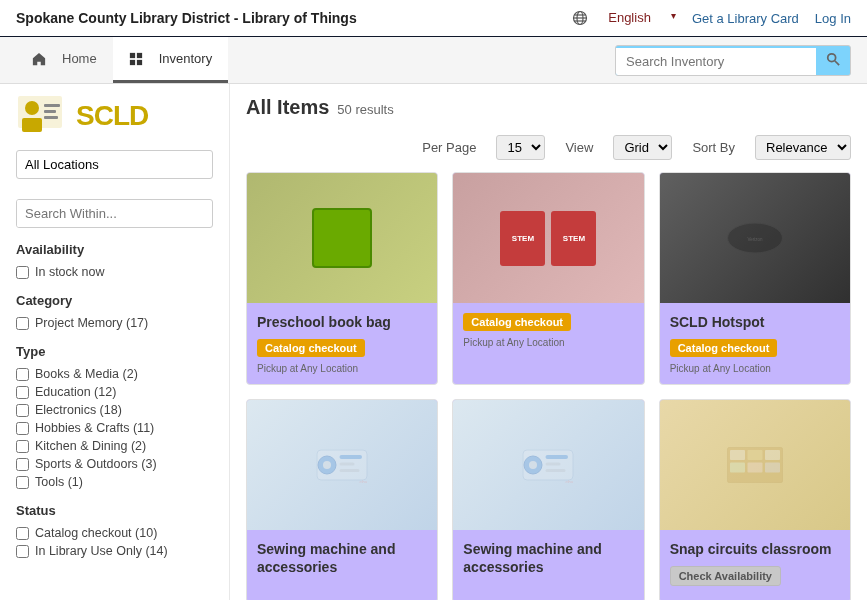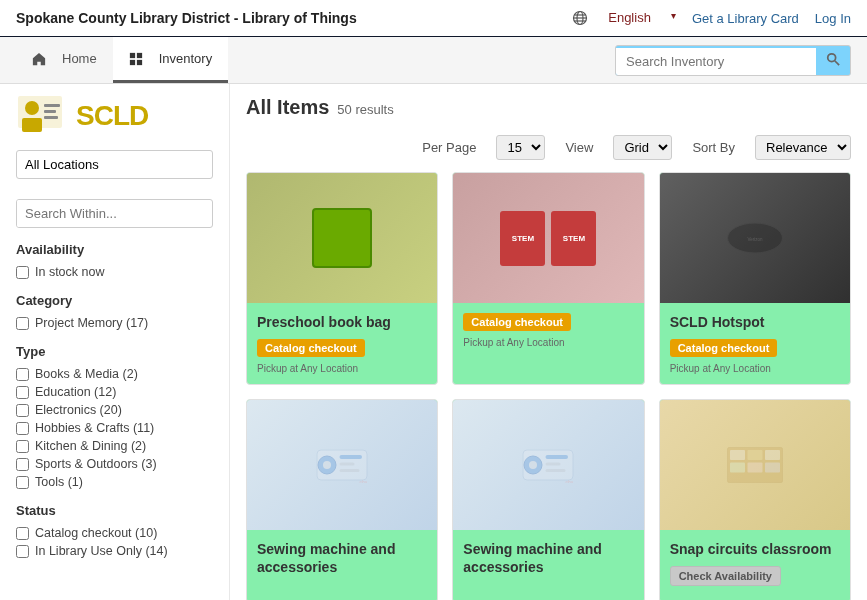--- a/index.html
+++ b/index.html
@@ -101,21 +101,21 @@
       padding: 3px 6px; border: 1px solid #ccc; border-radius: 3px;
       font-size: 13px; cursor: pointer;
     }
 
     
     .items-grid {
       display: grid; grid-template-columns: repeat(3, 1fr); gap: 14px;
     }
     .item-card {
       border: 1px solid #e0e0e0; border-radius: 4px; overflow: hidden;
-      display: flex; flex-direction: column; background: #86efac;
+      display: flex; flex-direction: column; background: #c4b5fd;
     }
     .item-card-img {
       width: 100%; height: 130px; object-fit: cover;
       background: #f0f0f0; display: flex; align-items: center; justify-content: center;
     }
     .item-card-img svg { width: 60px; height: 60px; opacity: 0.3; }
     .item-card-body { padding: 10px; flex: 1; }
     .item-card-title { font-size: 14px; font-weight: bold; color: #333; margin-bottom: 8px; line-height: 1.3; }
     .badge {
       display: inline-block; padding: 3px 8px; border-radius: 3px;
@@ -228,21 +228,21 @@
       <div class="filter-item">
         <input type="checkbox" id="books-media" style="">
         <label for="books-media">Books &amp; Media (2)</label>
       </div>
       <div class="filter-item">
         <input type="checkbox" id="education" style="">
         <label for="education">Education (12)</label>
       </div>
       <div class="filter-item">
         <input type="checkbox" id="electronics" style="">
-        <label for="electronics">Electronics (20)</label>
+        <label for="electronics">Electronics (18)</label>
       </div>
       <div class="filter-item">
         <input type="checkbox" id="hobbies-crafts" style="">
         <label for="hobbies-crafts">Hobbies &amp; Crafts (11)</label>
       </div>
       <div class="filter-item">
         <input type="checkbox" id="kitchen-dining" style="">
         <label for="kitchen-dining">Kitchen &amp; Dining (2)</label>
       </div>
       <div class="filter-item">

